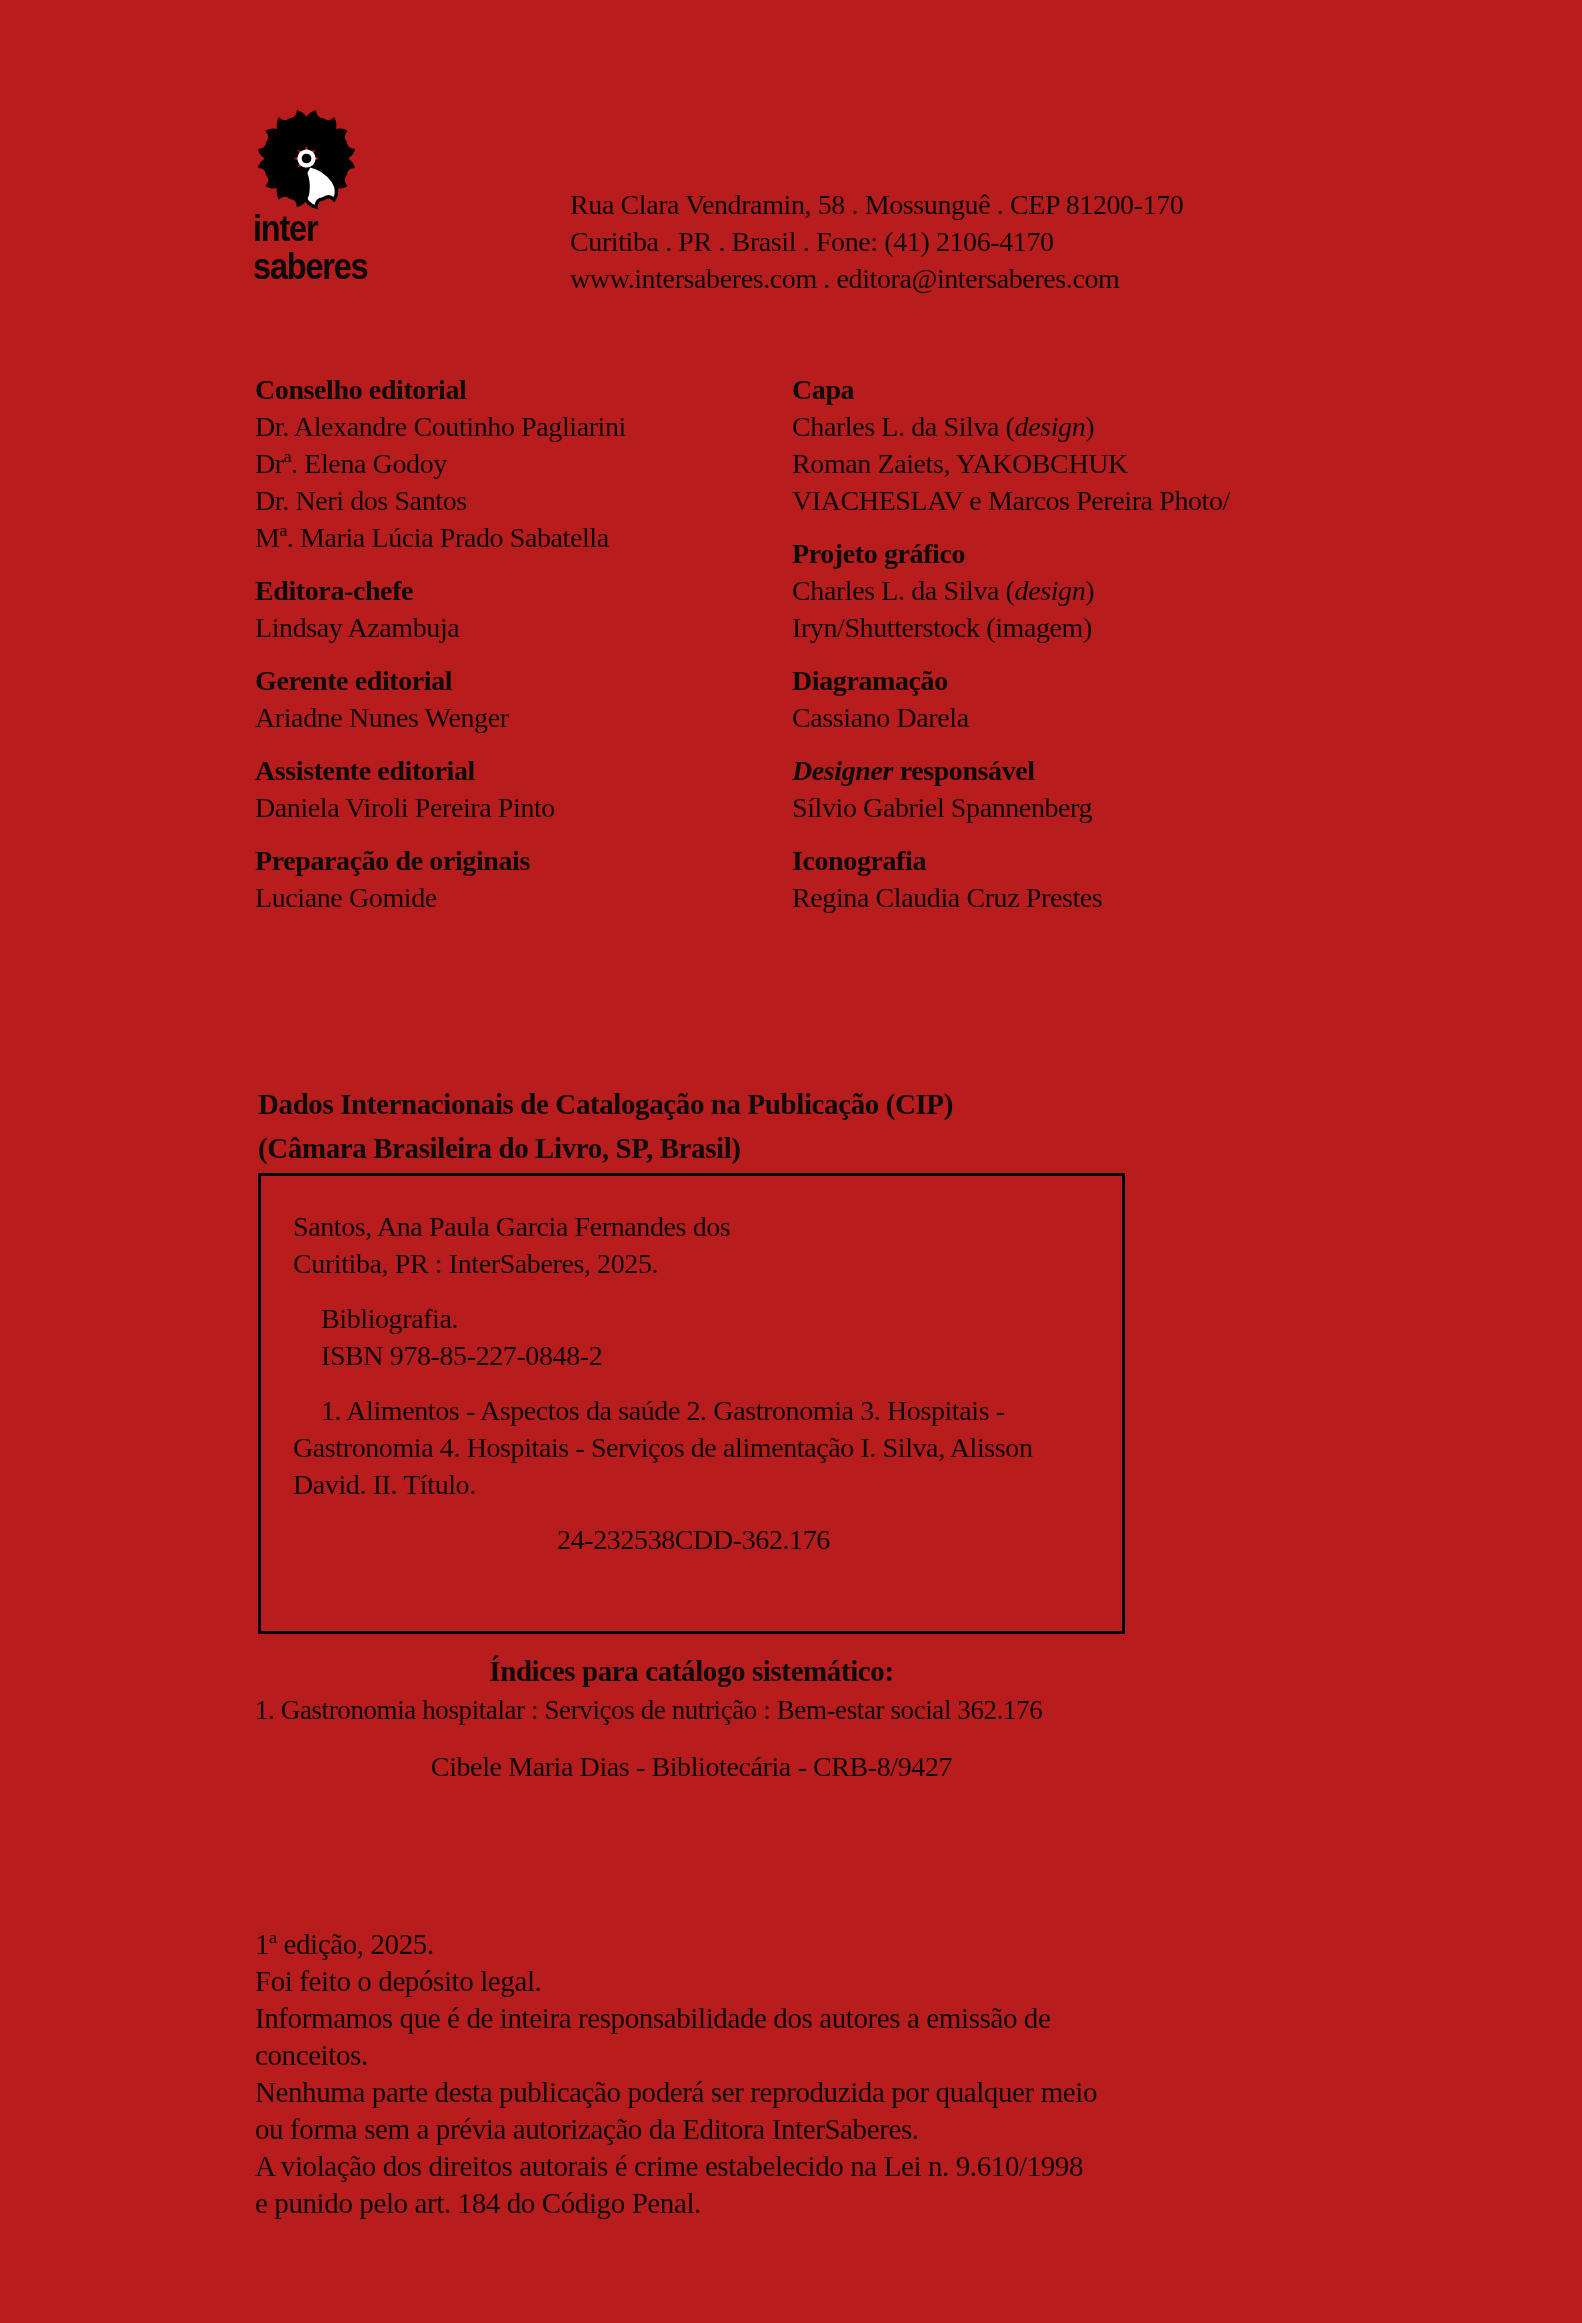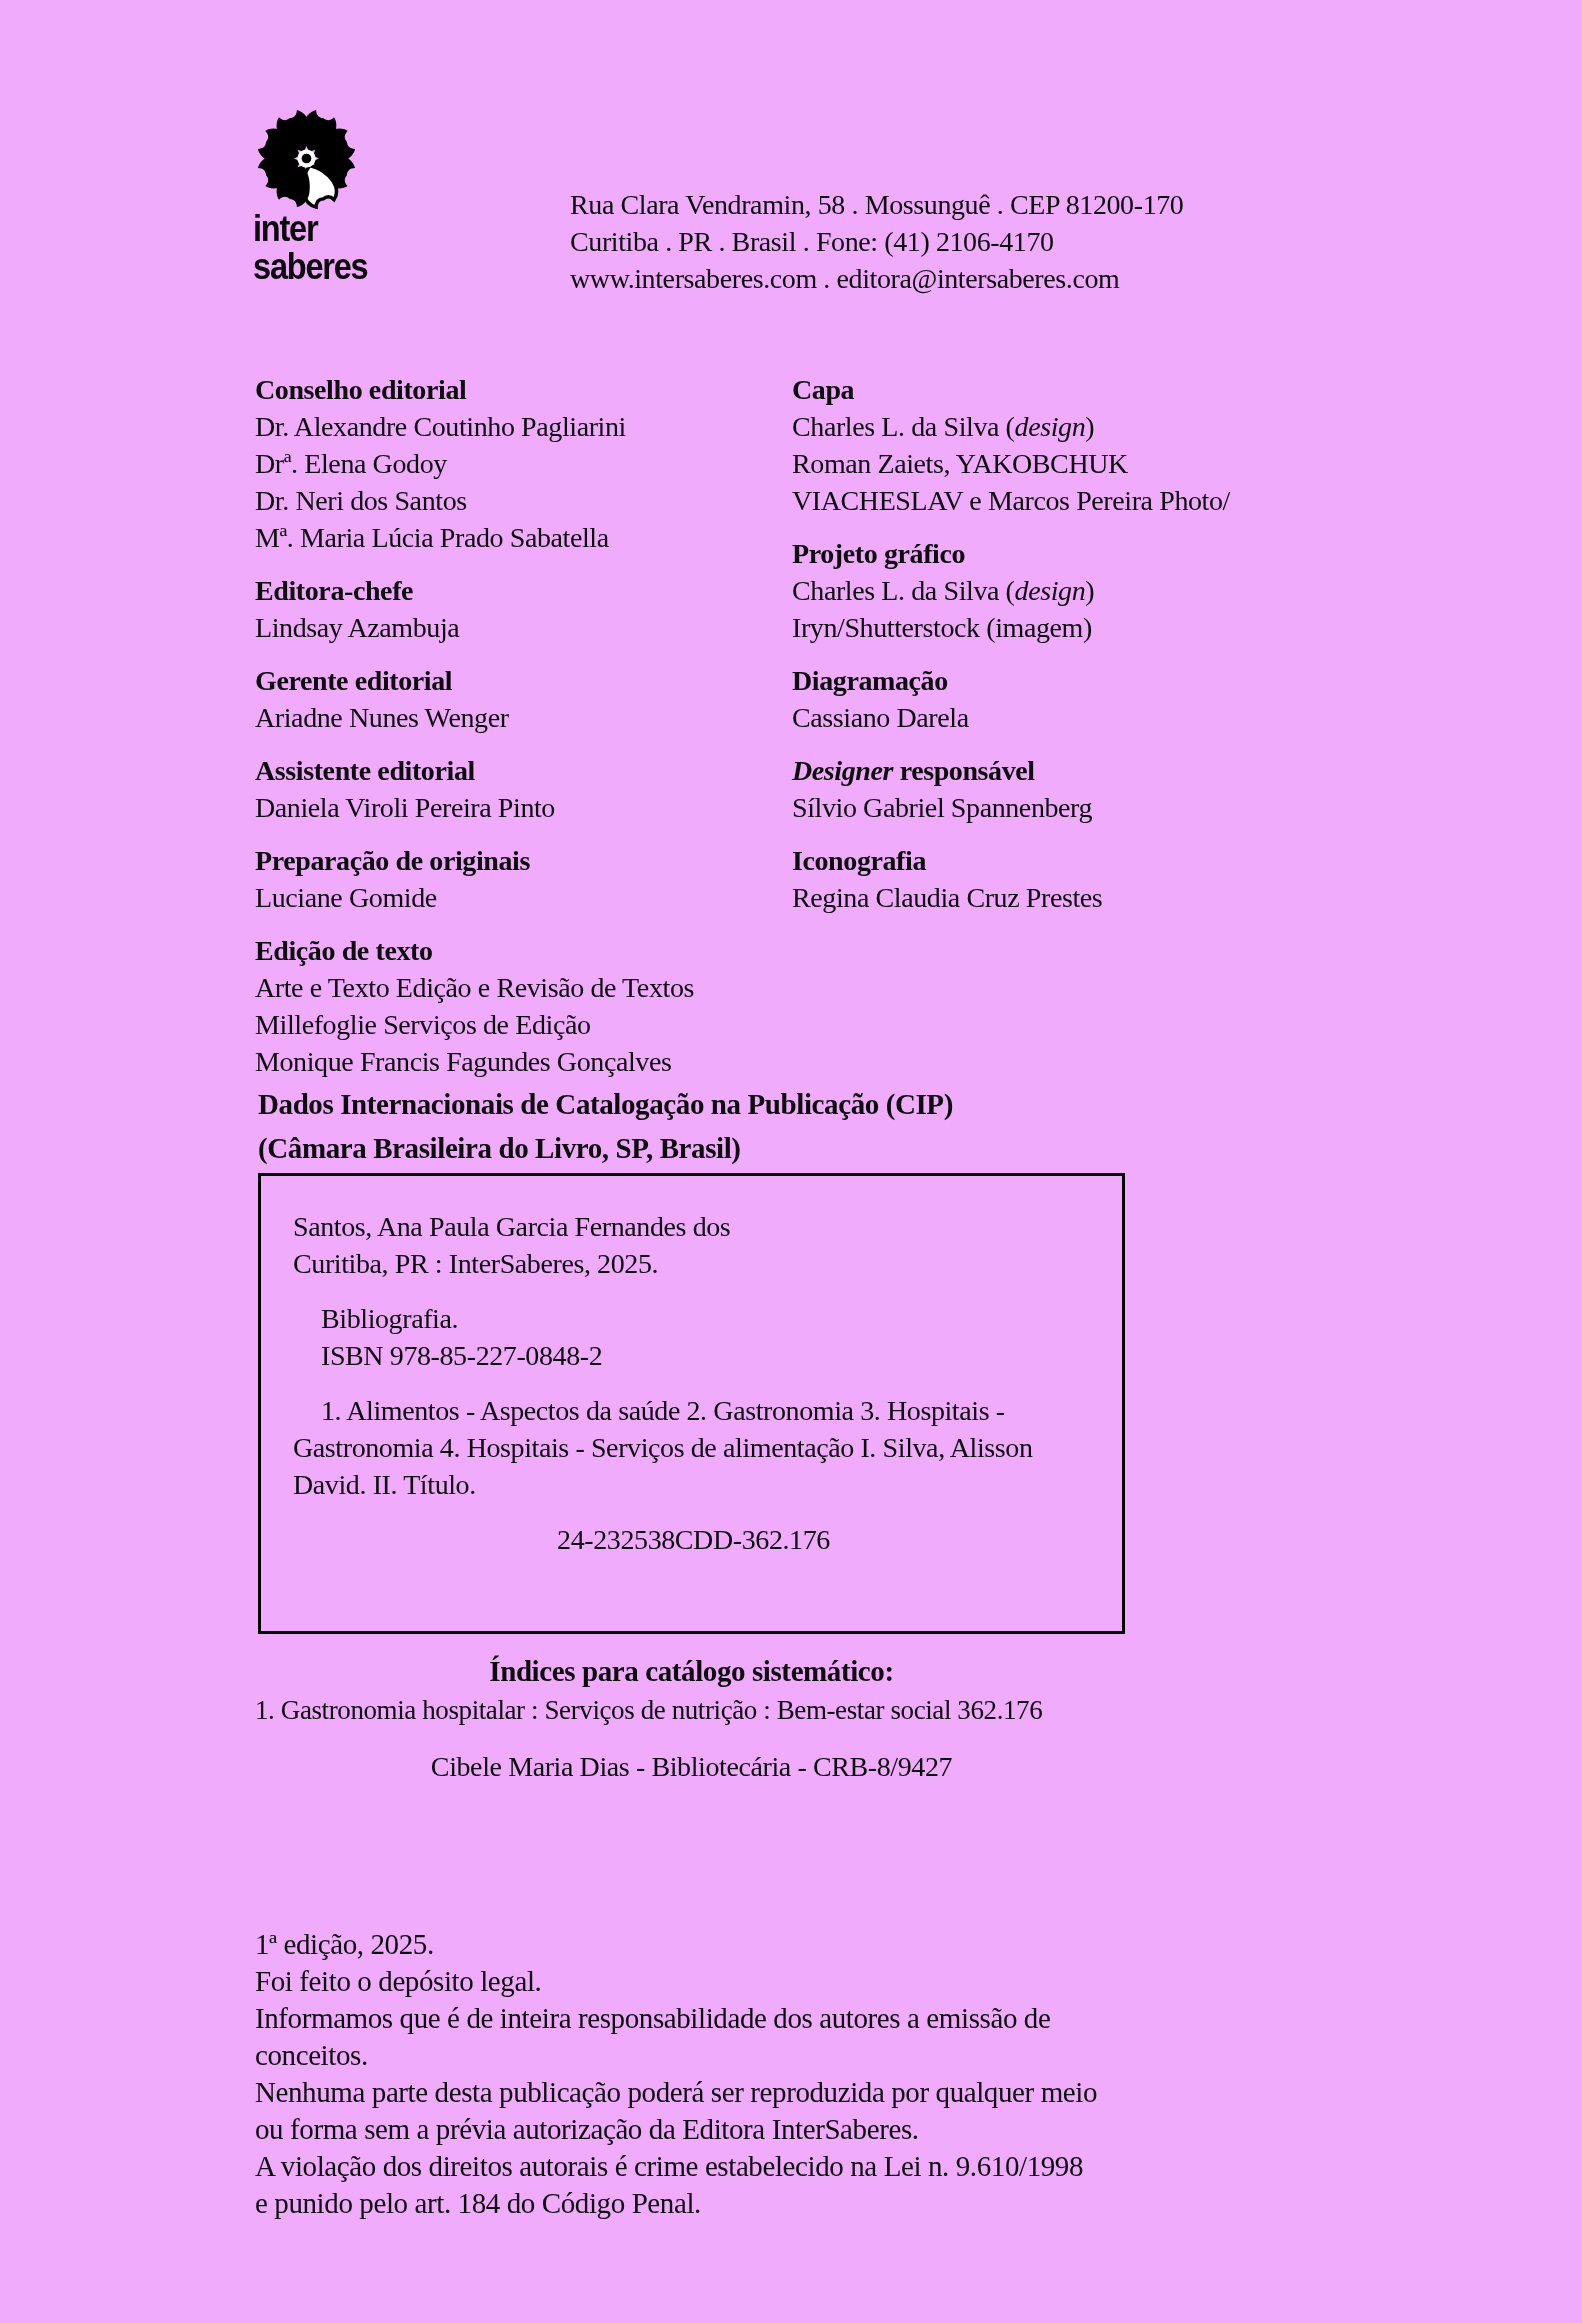--- a/index.html
+++ b/index.html
@@ -1,19 +1,19 @@
 <!DOCTYPE html>
 <html style="font-size:15px"><head>
 <meta charset="utf-8">
 <style>
   html,body{margin:0;padding:0;background:#888;}
   #page{
     position:relative;
     width:1582px;height:2324px;
-    background:#f0abfc;
+    background:#b91c1c;
     font-family:"Liberation Serif", serif;
     color:#0c0c0c;
     overflow:hidden;
     letter-spacing:-0.4px;
   }
   
   .logo-flower{position:absolute;left:251px;top:103px;width:111px;height:111px;}
   .brand{
     position:absolute;left:253px;top:210px;
     font-family:"Liberation Sans", sans-serif;
@@ -102,26 +102,20 @@
       <div>Ariadne Nunes Wenger</div>
     </div>
     <div class="section">
       <div class="sec-title">Assistente editorial</div>
       <div>Daniela Viroli Pereira Pinto</div>
     </div>
     <div class="section">
       <div class="sec-title">Preparação de originais</div>
       <div>Luciane Gomide</div>
     </div>
-    <div class="section">
-      <div class="sec-title">Edição de texto</div>
-      <div>Arte e Texto Edição e Revisão de Textos</div>
-      <div>Millefoglie Serviços de Edição</div>
-      <div>Monique Francis Fagundes Gonçalves</div>
-    </div>
   </div>
 
   <div class="col col-right">
     <div class="section">
       <div class="sec-title">Capa</div>
       <div><span>Charles L. da Silva (</span><em>design</em><span>)</span></div>
       <div>Roman Zaiets, YAKOBCHUK</div>
       <div>VIACHESLAV e Marcos Pereira Photo/</div>
     </div>
     <div class="section">

